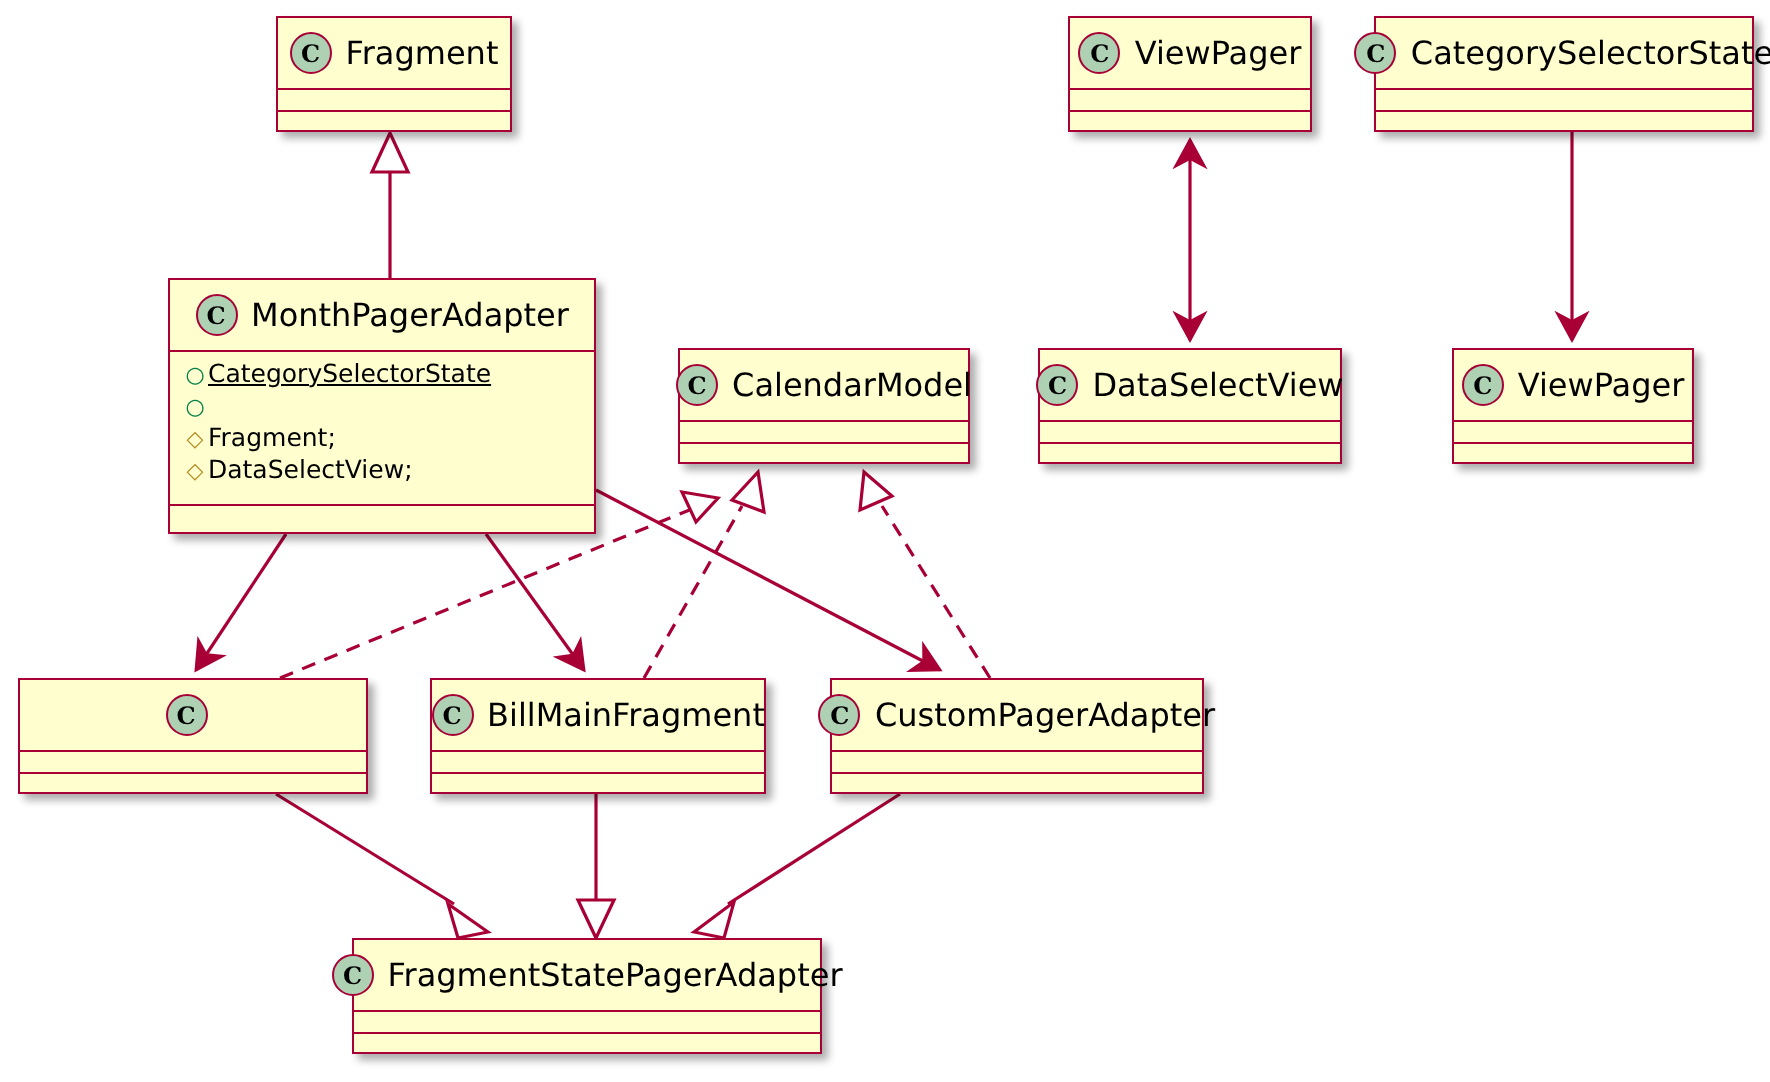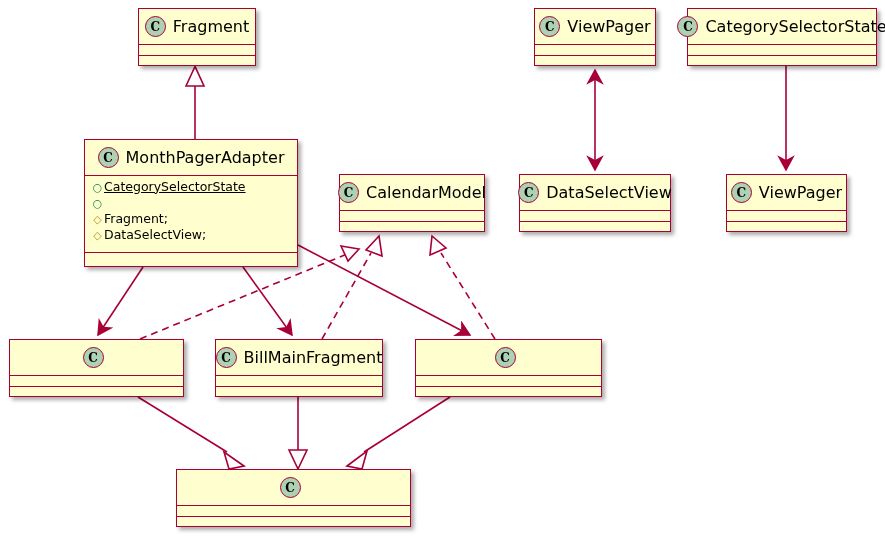--- a/index.html
+++ b/index.html
@@ -264,26 +264,28 @@
       <span class="class-icon">C</span>
       <span class="class-name">BillMainFragment</span>
     </div>
     <div class="uml-compartment empty"></div>
     <div class="uml-compartment empty last"></div>
   </div>
 
   <div class="uml-class" style="left:415px; top:339px; width:187px; height:58px;">
     <div class="uml-title">
       <span class="class-icon">C</span>
+      <span class="class-name">CustomPagerAdapter</span>
     </div>
     <div class="uml-compartment empty"></div>
     <div class="uml-compartment empty last"></div>
   </div>
 
   <div class="uml-class" style="left:176px; top:469px; width:235px; height:58px;">
     <div class="uml-title">
       <span class="class-icon">C</span>
+      <span class="class-name">FragmentStatePagerAdapter</span>
     </div>
     <div class="uml-compartment empty"></div>
     <div class="uml-compartment empty last"></div>
   </div>
 
 </div>
 
 </body></html>

